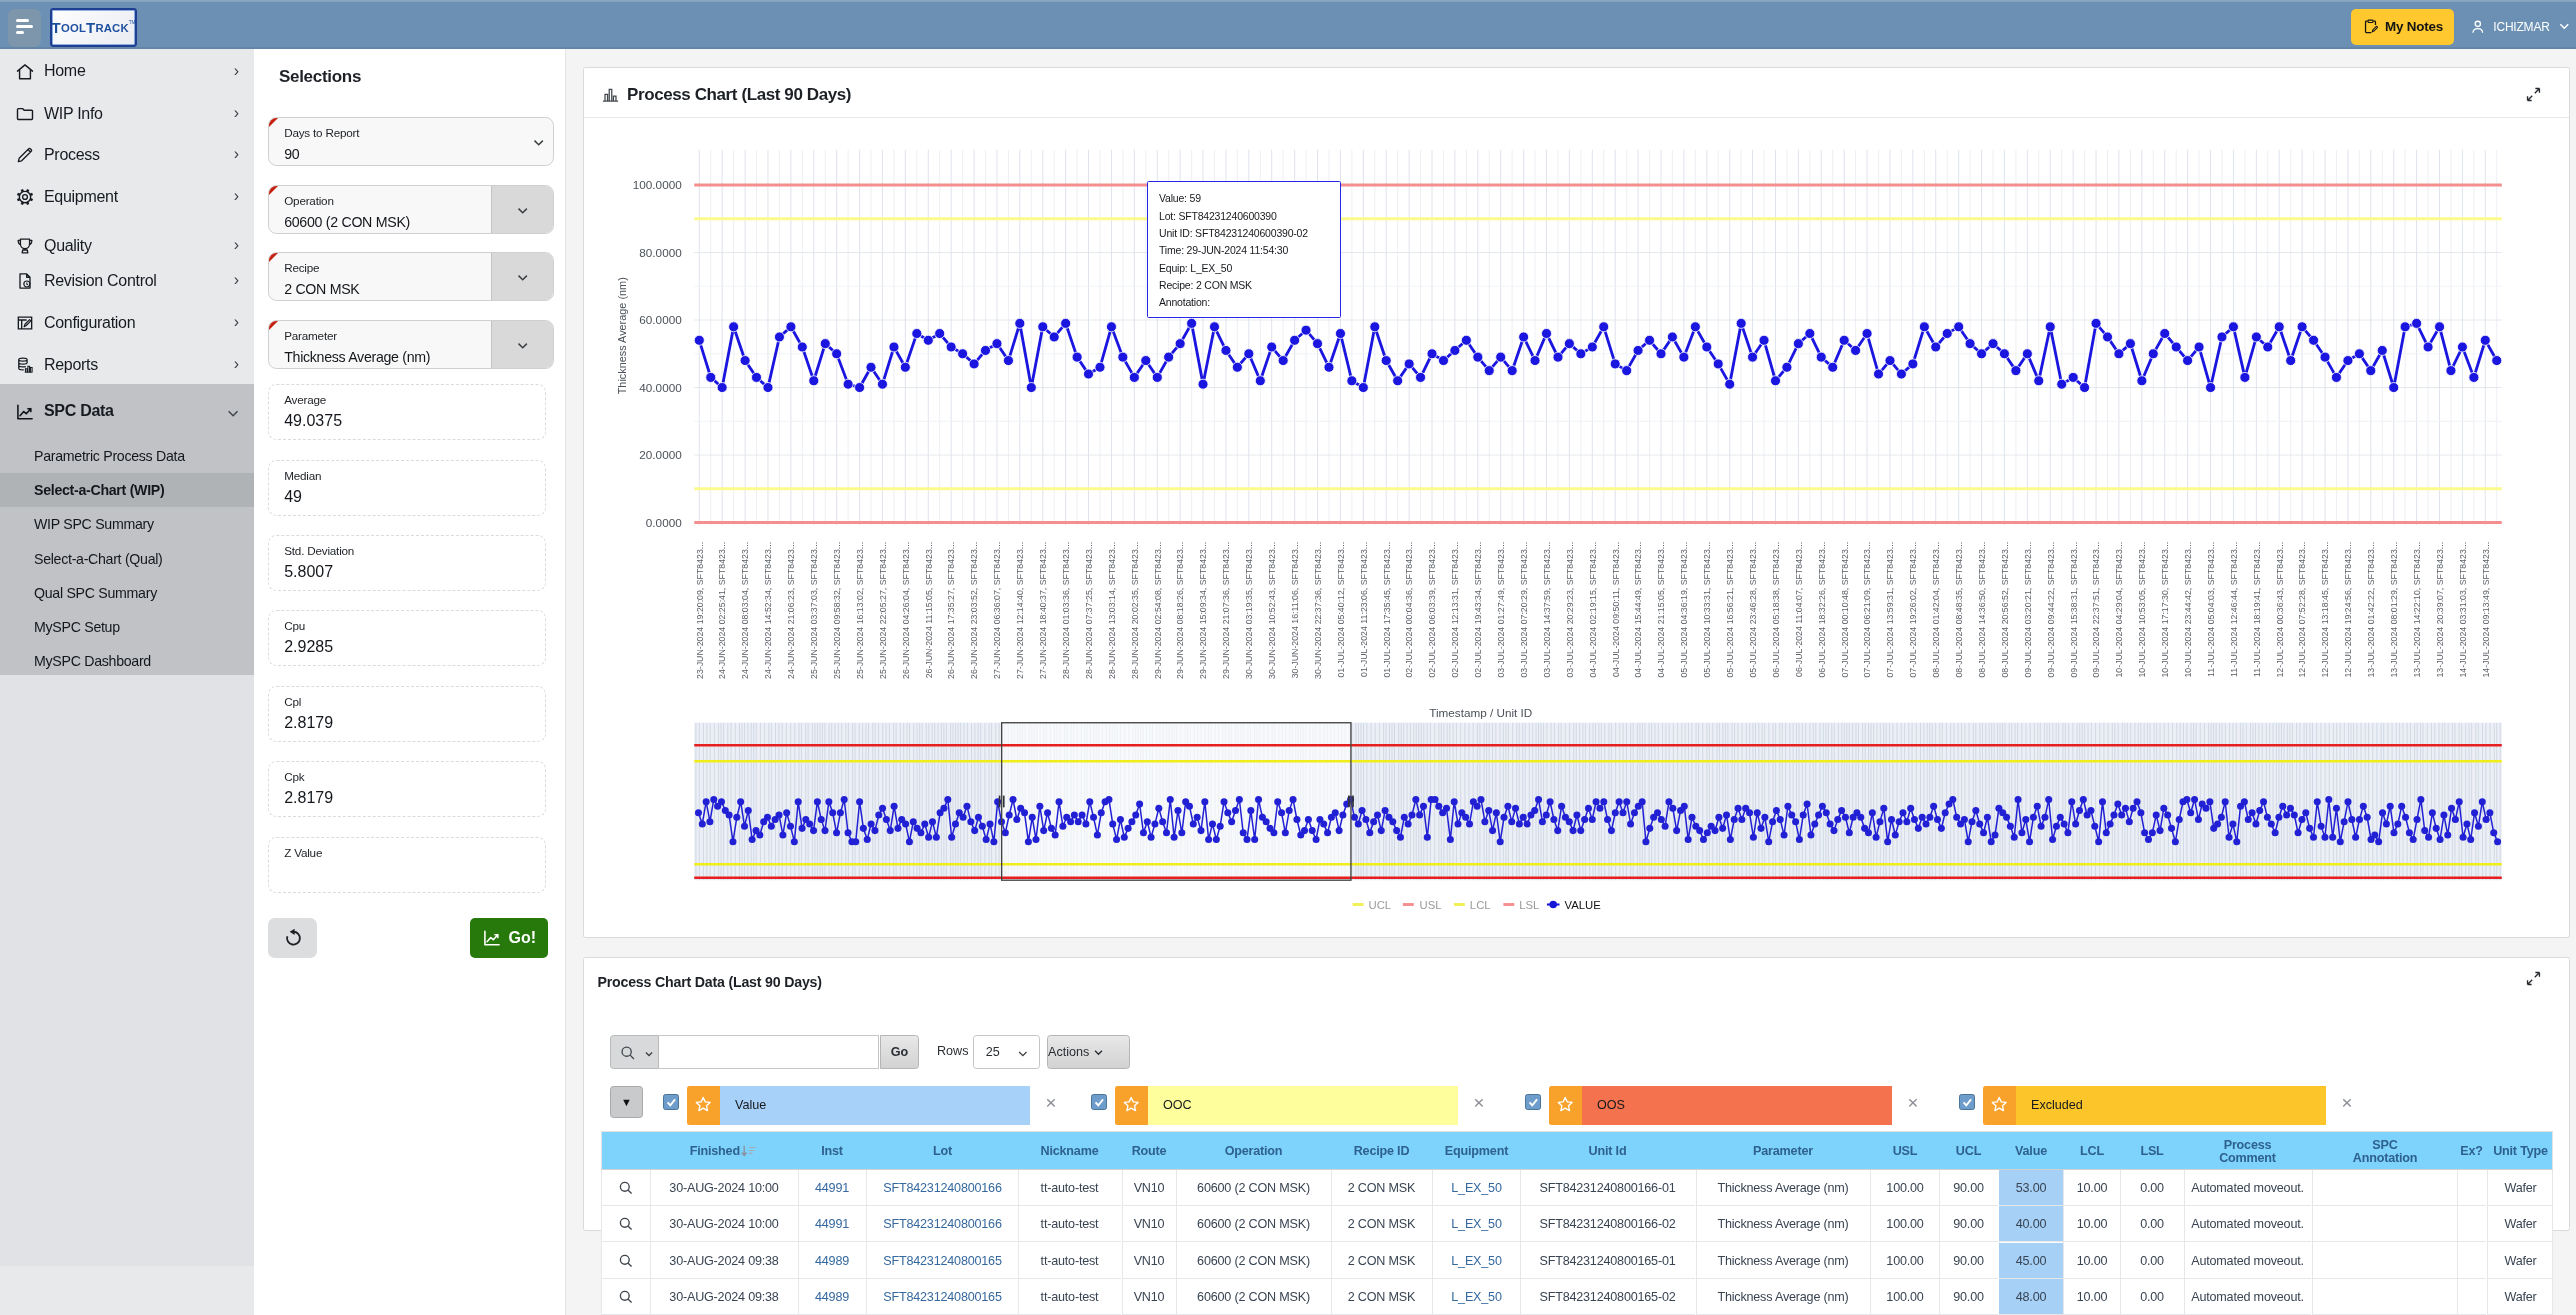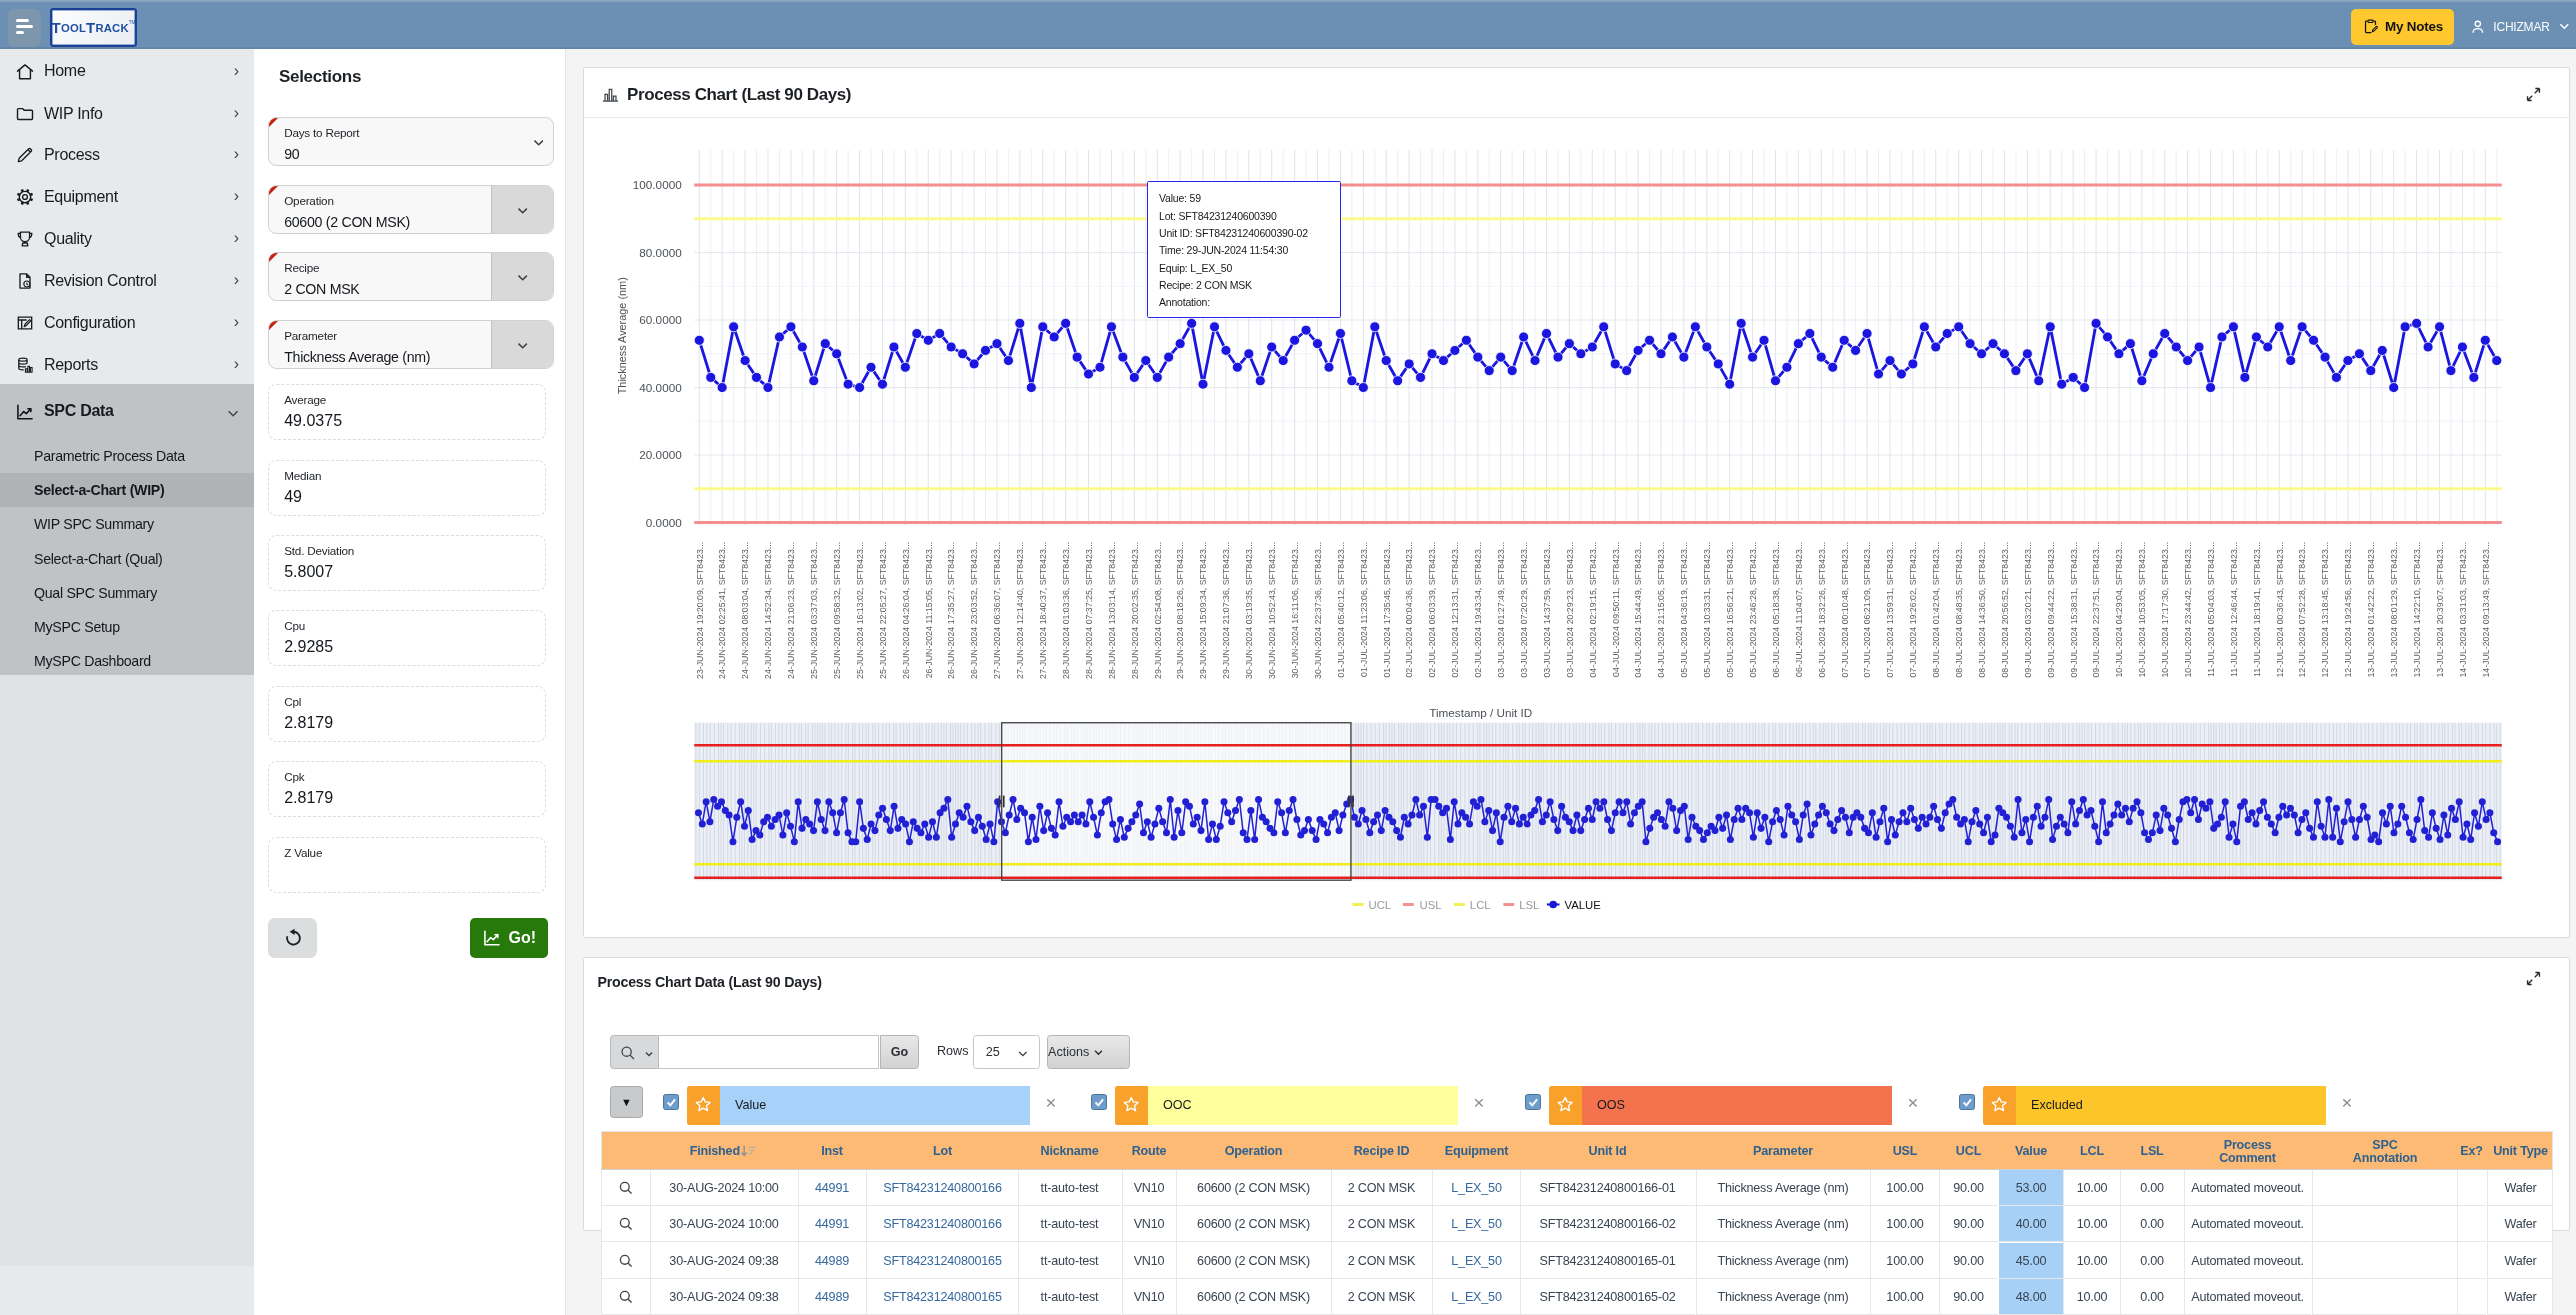--- a/index.html
+++ b/index.html
@@ -67,21 +67,21 @@
 .fdrop { position:absolute; left:26px; top:0.8px; width:33px; height:32px; background:#c9cacc; border:0.8px solid #a8a9ab; border-radius:3.4px; text-align:center; line-height:31px; font-size:11px; color:#101010; }
 .fcb { position:absolute; top:9.2px; width:16px; height:16px; background:#6f9dcb; border:0.8px solid #4a759b; border-radius:2.5px; }
 .fcb svg { position:absolute; left:1.3px; top:1.3px; }
 .fstar { position:absolute; top:0.8px; width:33px; height:39px; background:#f8a12b; border-radius:2.5px 0 0 2.5px; }
 .fstar svg { position:absolute; left:6.7px; top:9.2px; }
 .fbody { position:absolute; top:0.8px; width:310px; height:39px; line-height:39px; padding-left:15px; font-size:12.6px; color:#16191d; }
 .fx { position:absolute; top:10px; font-size:14.2px; color:#8d9096; }
 
 
 .tbl { position:absolute; left:17px; top:173px; width:1952px; }
-.thead { position:absolute; left:0; top:0; width:100%; height:39px; background:#fdba74; border:0.8px solid #e2e3e5; border-bottom:0.8px solid #cfd1d3; }
+.thead { position:absolute; left:0; top:0; width:100%; height:39px; background:#7dd3fc; border:0.8px solid #e2e3e5; border-bottom:0.8px solid #cfd1d3; }
 .th { position:absolute; top:0; height:39px; font-size:12.6px; font-weight:bold; color:#2e618f; text-align:center; display:flex; align-items:center; justify-content:center; letter-spacing:-0.2px; line-height:12.6px; }
 .tbody { position:absolute; left:0; top:39px; width:100%; height:147px; border-left:0.8px solid #e6e7e9; border-right:0.8px solid #e6e7e9; background:#fff; overflow:hidden; }
 .trow { }
 .td { position:absolute; height:36px; font-size:12.6px; color:#394452; display:flex; align-items:center; justify-content:center; border-bottom:0.8px solid #e6e7e9; letter-spacing:-0.2px; white-space:nowrap; }
 .td.lnk { color:#35689e; }
 .vcell span { display:block; background:#a6d0f6; width:100%; height:100%; display:flex; align-items:center; justify-content:center; }
 .vline { position:absolute; top:0; bottom:0; width:0.8px; background:#e6e7e9; }
 
 .ttip { position:absolute; left:1147px; top:181px; width:194px; height:137px; background:#fff; border:1.7px solid #2626e8; border-radius:1.7px; font-size:10.5px; color:#16191d; line-height:17.3px; padding:8.4px 0 0 11px; letter-spacing:-0.2px; }
 </style></head>
@@ -143,21 +143,21 @@
           <line x1="9.5" y1="18.1" x2="8.2" y2="21.1" stroke="#171b21" stroke-width="3.1"></line>
           <line x1="5.9" y1="14.5" x2="2.9" y2="15.8" stroke="#171b21" stroke-width="3.1"></line>
           <line x1="5.9" y1="9.5" x2="2.9" y2="8.2" stroke="#171b21" stroke-width="3.1"></line>
           <line x1="9.5" y1="5.9" x2="8.2" y2="2.9" stroke="#171b21" stroke-width="3.1"></line>
           <line x1="14.5" y1="5.9" x2="15.8" y2="2.9" stroke="#171b21" stroke-width="3.1"></line>
           <line x1="18.1" y1="9.5" x2="21.1" y2="8.2" stroke="#171b21" stroke-width="3.1"></line>
         </svg></span>
       <span class="mtxt">Equipment</span>
       <span class="chev">›</span>
     </div>
-    <div class="mitem" style="top:169px">
+    <div class="mitem" style="top:176px">
       <span class="mic"><svg width="20" height="20" viewBox="0 0 24 24">
           <path d="M6.5 3.8 H17.5 V9.6 A5.5 5.5 0 0 1 6.5 9.6 Z M6.5 5.2 H3.8 Q3.8 10 6.8 10.6 M17.5 5.2 H20.2 Q20.2 10 17.2 10.6 M12 15.1 V16.8 M8.6 20.2 H15.4 M9.3 16.8 H14.7 L15.4 20.2 H8.6 Z" fill="none" stroke="#171b21" stroke-width="1.6" stroke-linejoin="round"></path>
         </svg></span>
       <span class="mtxt">Quality</span>
       <span class="chev">›</span>
     </div>
     <div class="mitem" style="top:211px">
       <span class="mic"><svg width="20" height="20" viewBox="0 0 24 24">
           <path d="M6 3.5 H14 L18 7.5 V20.5 H6 Z M14 3.5 V7.5 H18" fill="none" stroke="#171b21" stroke-width="1.6" stroke-linejoin="round"></path>
           <circle cx="14.2" cy="15.6" r="3.6" fill="#e8e9eb" stroke="#171b21" stroke-width="1.4"></circle>

